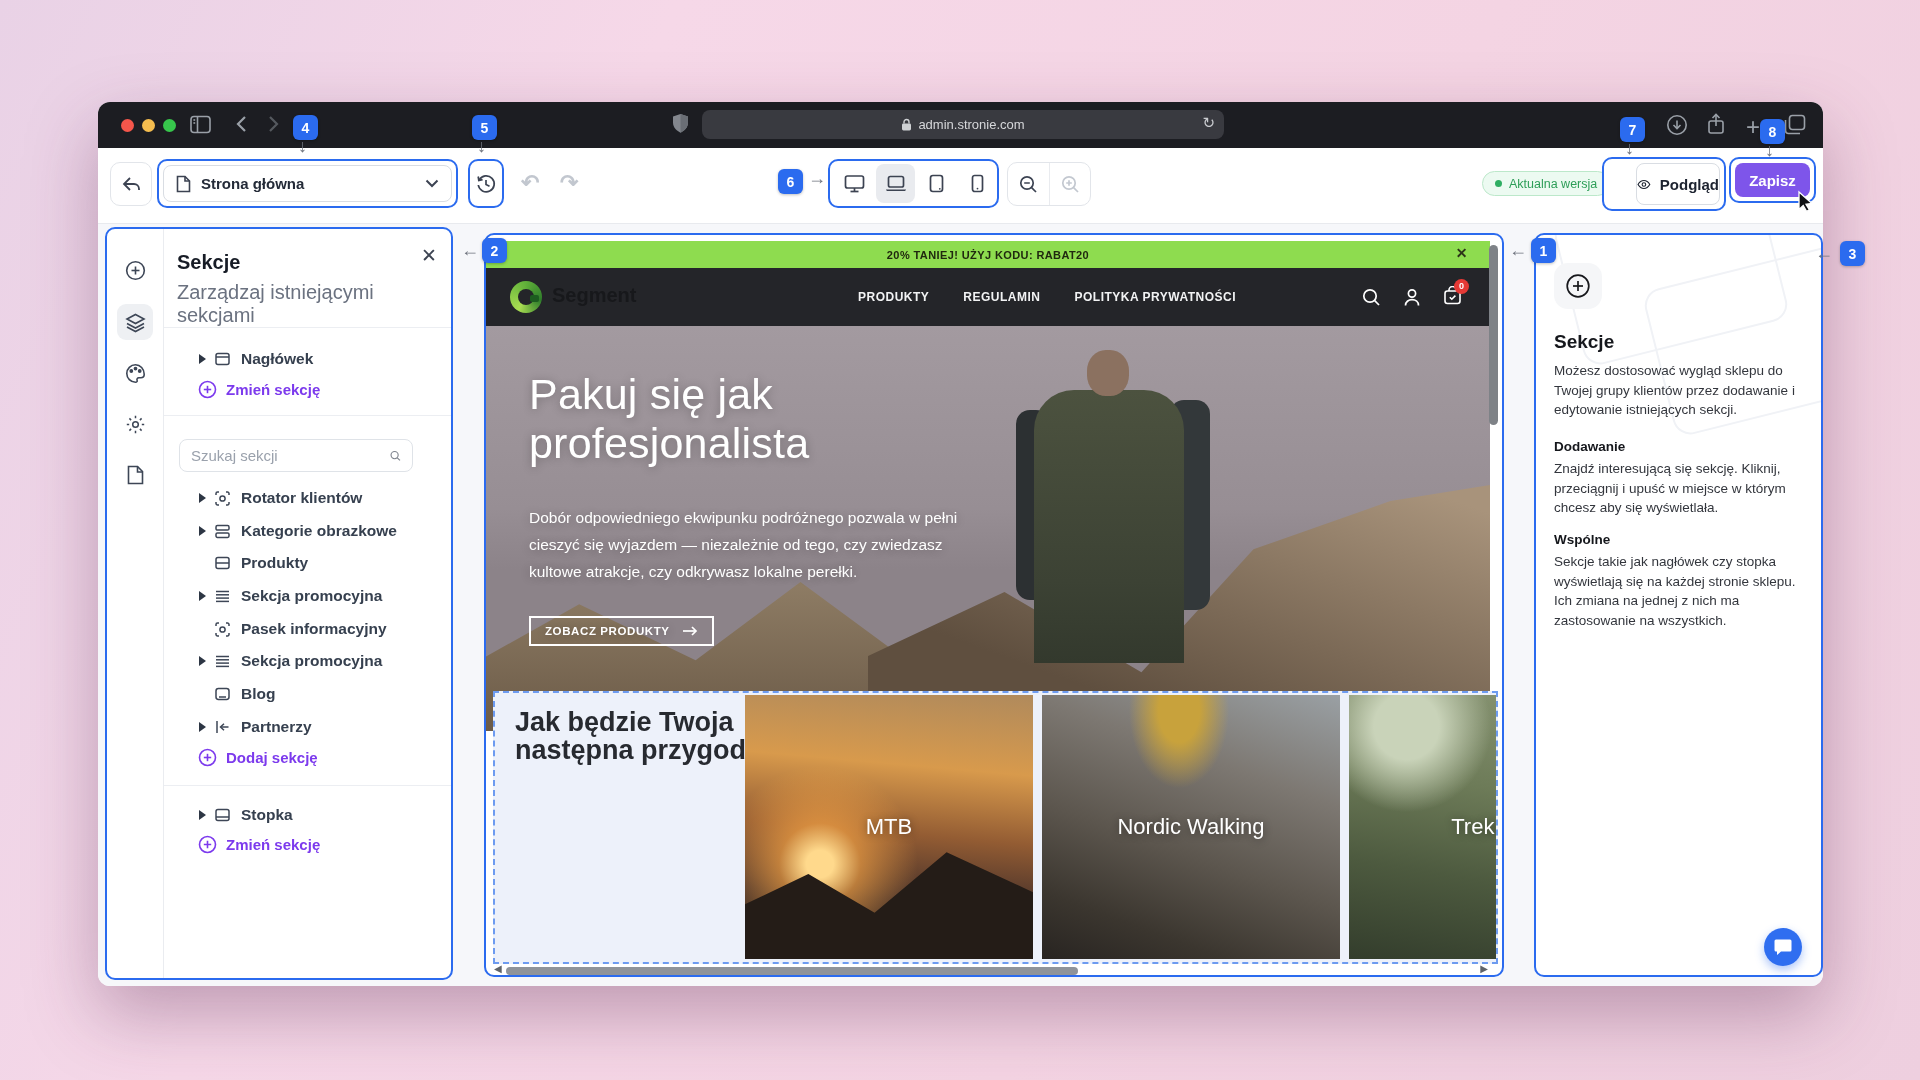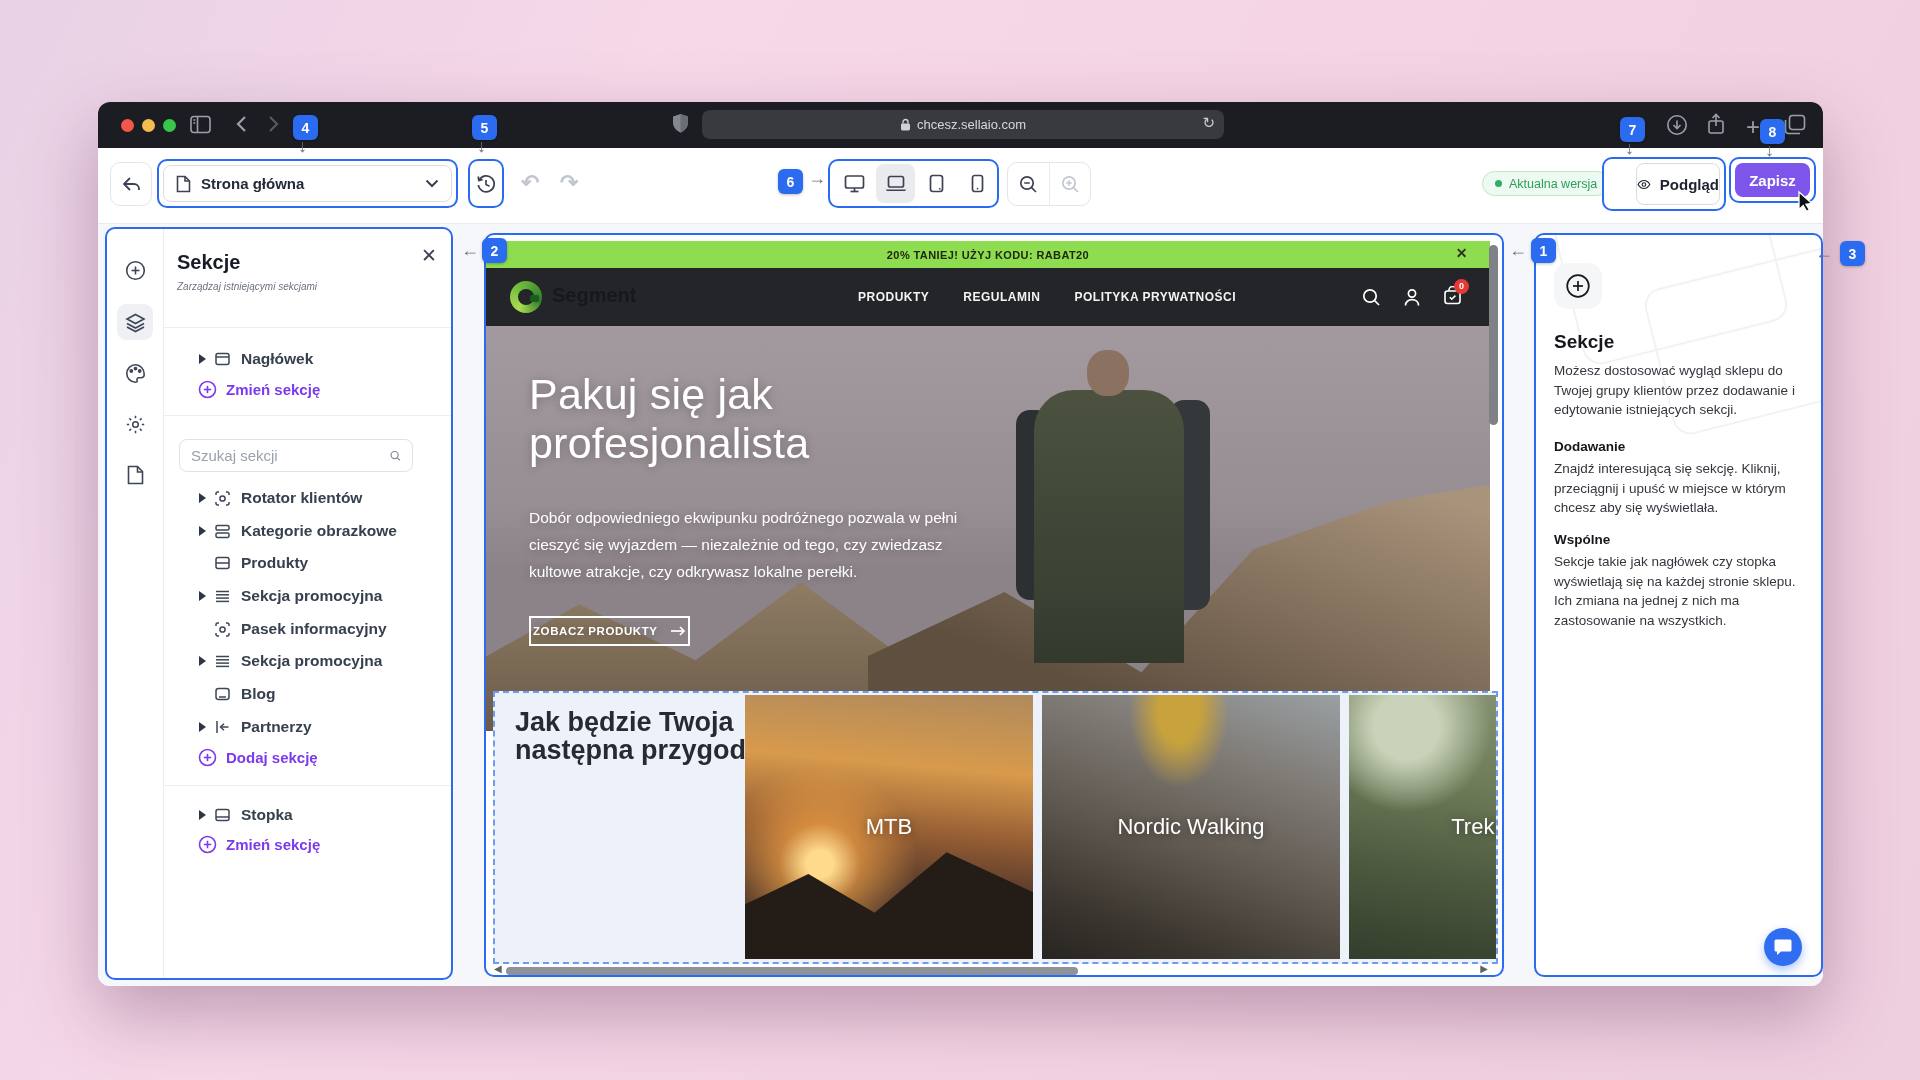--- a/index.html
+++ b/index.html
@@ -52,21 +52,21 @@
              border-radius:0 0 12px 12px; }
 
   
   .panel { position:absolute; background:#fff; border:2px solid #2b6bef; border-radius:10px; }
   #left-panel { left:7px; top:3px; width:348px; height:753px; overflow:hidden; }
   .rail { position:absolute; left:0; top:0; bottom:0; width:57px; border-right:1px solid #eaecf0; }
   .rail-ic { position:absolute; left:10px; width:36px; height:36px; border-radius:9px;
              display:flex; align-items:center; justify-content:center; color:#3d4656; }
   .rail-ic.active { background:#eef0f3; }
   .lp-title { position:absolute; left:70px; top:22px; font-size:20px; font-weight:700; color:#171c26; }
-  .lp-sub { position:absolute; left:70px; top:52px; font-size:10px; color:#6b7280;font-style:italic; }
+  .lp-sub { position:absolute; left:70px; top:52px; font-size:20px; color:#6b7280; }
   .lp-close { position:absolute; right:14px; top:15px; font-size:19px; color:#3c4352; }
   .lp-div { position:absolute; left:57px; right:0; height:1px; background:#eceef2; }
   .srow { position:absolute; left:73px; right:0; height:26px; display:flex; align-items:center; }
   .caret { width:0; height:0; border-left:7px solid #2d3644; border-top:5px solid transparent;
            border-bottom:5px solid transparent; margin-left:19px; }
   .caret-sp { width:7px; margin-left:19px; }
   .srow .ric { margin-left:9px; width:16px; display:flex; }
   .srow .lbl { margin-left:10px; font-size:15.5px; font-weight:600; color:#36404f; }
   .action { position:absolute; left:91px; display:flex; align-items:center; gap:9px;
             color:#7c3aed; font-size:15px; font-weight:600; }
@@ -112,21 +112,21 @@
   .p-torso { position:absolute; left:548px; top:64px; width:150px; height:273px; border-radius:40px 40px 0 0;
              background:linear-gradient(180deg,#4c523f,#3c4234 70%,#33392d); }
   .p-pack-l { position:absolute; left:530px; top:84px; width:34px; height:190px; border-radius:14px;
               background:#2c3032; }
   .p-pack-r { position:absolute; left:684px; top:74px; width:40px; height:210px; border-radius:14px;
               background:#33383a; }
   .hero-copy { position:absolute; left:43px; top:44px; color:#fff; text-shadow:0 1px 10px rgba(0,0,0,.28); }
   .hero-h1 { font-size:43px; font-weight:300; line-height:49px; letter-spacing:.2px; }
   .hero-p { margin-top:36px; font-size:15.5px; line-height:27px; font-weight:400; }
   .hero-cta { margin-top:31px; display:inline-flex; align-items:center; gap:12px; border:2px solid #fff;
-              padding:7px 2px; font-size:11.5px; font-weight:700; letter-spacing:.6px; }
+              padding:7px 14px; font-size:11.5px; font-weight:700; letter-spacing:.6px; }
 
   .adventure { position:absolute; left:7px; top:456px; width:1005px; height:273px;
                background:#edf1fa; border:2px dashed #6d9bf0; overflow:hidden; }
   .adv-h { position:absolute; left:20px; top:15px; font-size:27px; font-weight:600; color:#272a30;
            line-height:28px; }
   .card { position:absolute; top:2px; height:264px; overflow:hidden; display:flex;
           align-items:center; justify-content:center; }
   .card span { color:#fff; font-size:22px; font-weight:400; text-shadow:0 1px 8px rgba(0,0,0,.45); position:relative; z-index:3; }
   .card-mtb { left:250px; width:288px;
     background:radial-gradient(circle at 26% 64%, #ffd98c 0 5%, rgba(255,170,70,.6) 15%, rgba(255,140,60,0) 36%),
@@ -198,21 +198,21 @@
         <svg width="17" height="21" viewBox="0 0 17 21">
             <path d="M8.5 1l7.5 2.4v6.1c0 4.6-3.1 8-7.5 10.2C4.1 17.5 1 14.1 1 9.5V3.4z" fill="#83878e"></path>
             <path d="M8.5 1l7.5 2.4v6.1c0 4.6-3.1 8-7.5 10.2z" fill="#6a6e75"></path>
           </svg>
       </span>
       <div class="urlbar">
         <svg width="11" height="13" viewBox="0 0 11 13">
             <rect x="1" y="5.5" width="9" height="7" rx="1.4" fill="#cfd1d4"></rect>
             <path d="M3 5.5V4a2.5 2.5 0 015 0v1.5" fill="none" stroke="#cfd1d4" stroke-width="1.4"></path>
           </svg>
-        <span>chcesz.sellaio.com</span>
+        <span>admin.stronie.com</span>
         <span class="reload">↻</span>
       </div>
       <span class="chrome-ic" style="left:1568px;top:12px">
         <svg width="22" height="22" viewBox="0 0 22 22" fill="none" stroke="#9aa0a8" stroke-width="1.6">
             <circle cx="11" cy="11" r="9.2"></circle>
             <line x1="11" y1="6.5" x2="11" y2="14"></line>
             <polyline points="7.5,11 11,14.5 14.5,11"></polyline>
           </svg>
       </span>
       <span class="chrome-ic" style="left:1608px;top:10px">

